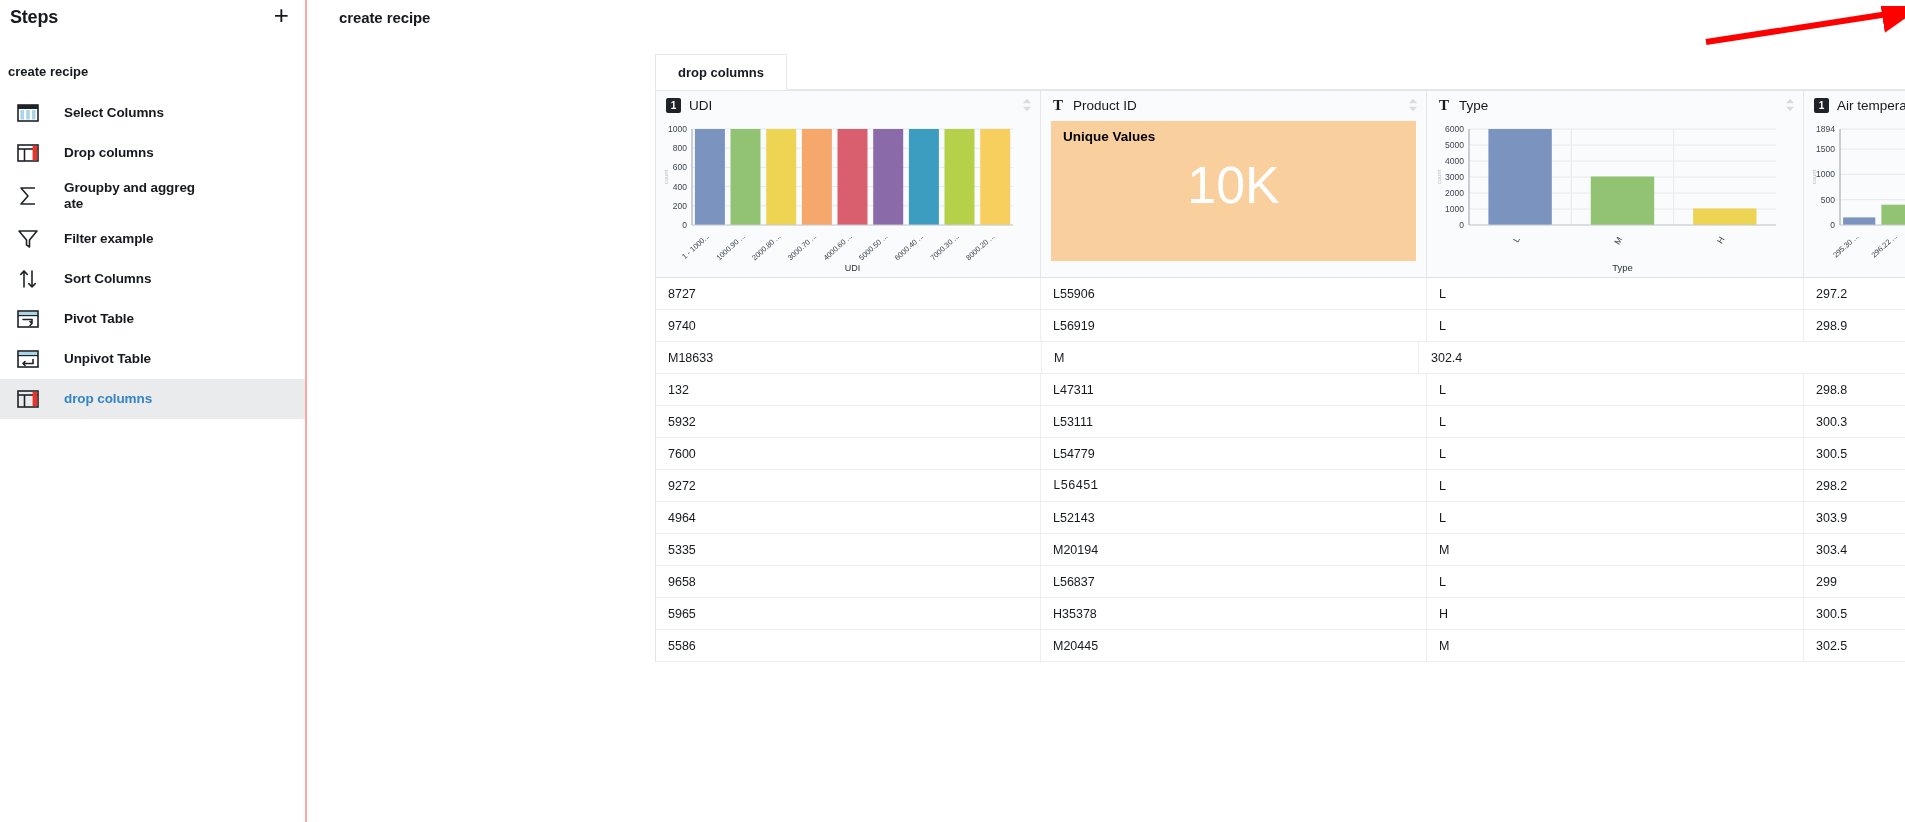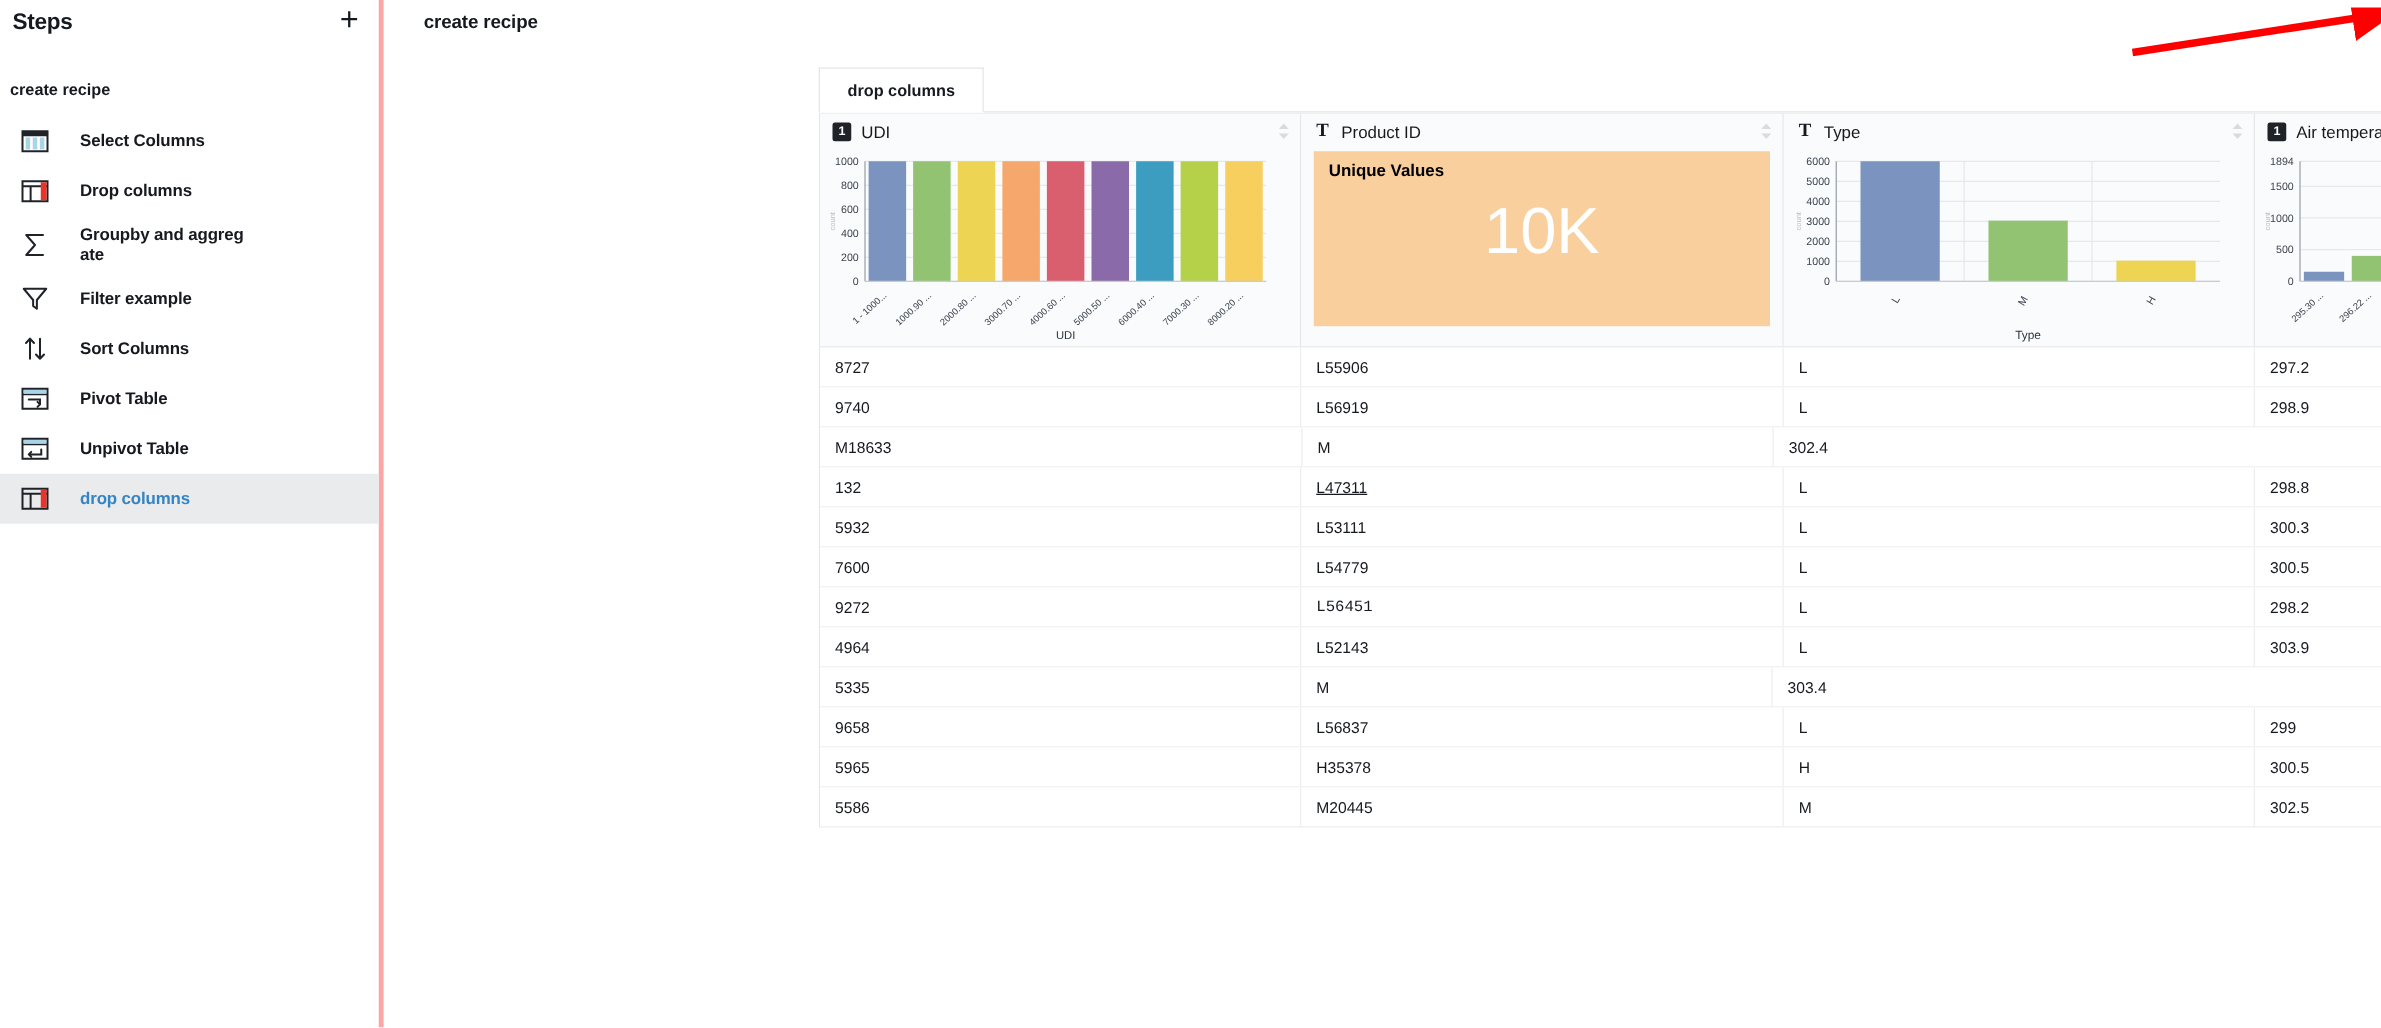--- a/index.html
+++ b/index.html
@@ -8,21 +8,21 @@
     font-family: "Liberation Sans", sans-serif;
     background: #ffffff;
     overflow: hidden;
   }
   #app { position: relative; width: 1905px; height: 822px; display: flex; }
 
   
   #sidebar {
     width: 307px; height: 822px;
     background: #ffffff;
-    border-right: 4px solid #fca5a5;
+    border-right: 2px solid #fca5a5;
     flex: 0 0 307px;
     position: relative;
   }
   #sidebar-header {
     height: 34px;
     display: flex; align-items: center; justify-content: space-between;
     padding: 0 14px 0 10px;
   }
   #sidebar-title {
     font-size: 18px; font-weight: 700; color: #16191f; letter-spacing: -0.2px;
@@ -480,21 +480,21 @@
             <div class="cell" style="width: 377px; flex-basis: 377px;">L</div>
             <div class="cell" style="width: 409px; flex-basis: 409px;">298.9</div>
           </div>
           <div class="row">
             <div class="cell" style="width: 386px; flex-basis: 386px;">M18633</div>
             <div class="cell" style="width: 377px; flex-basis: 377px;">M</div>
             <div class="cell" style="width: 409px; flex-basis: 409px;">302.4</div>
           </div>
           <div class="row">
             <div class="cell" style="width: 385px; flex-basis: 385px;">132</div>
-            <div class="cell" style="width: 386px; flex-basis: 386px; text-decoration: underline;">L47311</div>
+            <div class="cell" style="width: 386px; flex-basis: 386px;">L47311</div>
             <div class="cell" style="width: 377px; flex-basis: 377px;">L</div>
             <div class="cell" style="width: 409px; flex-basis: 409px;">298.8</div>
           </div>
           <div class="row">
             <div class="cell" style="width: 385px; flex-basis: 385px;">5932</div>
             <div class="cell" style="width: 386px; flex-basis: 386px;">L53111</div>
             <div class="cell" style="width: 377px; flex-basis: 377px;">L</div>
             <div class="cell" style="width: 409px; flex-basis: 409px;">300.3</div>
           </div>
           <div class="row">
@@ -510,20 +510,21 @@
             <div class="cell" style="width: 409px; flex-basis: 409px;">298.2</div>
           </div>
           <div class="row">
             <div class="cell" style="width: 385px; flex-basis: 385px;">4964</div>
             <div class="cell" style="width: 386px; flex-basis: 386px;">L52143</div>
             <div class="cell" style="width: 377px; flex-basis: 377px;">L</div>
             <div class="cell" style="width: 409px; flex-basis: 409px;">303.9</div>
           </div>
           <div class="row">
             <div class="cell" style="width: 385px; flex-basis: 385px;">5335</div>
+            <div class="cell" style="width: 386px; flex-basis: 386px;">M20194</div>
             <div class="cell" style="width: 377px; flex-basis: 377px;">M</div>
             <div class="cell" style="width: 409px; flex-basis: 409px;">303.4</div>
           </div>
           <div class="row">
             <div class="cell" style="width: 385px; flex-basis: 385px;">9658</div>
             <div class="cell" style="width: 386px; flex-basis: 386px;">L56837</div>
             <div class="cell" style="width: 377px; flex-basis: 377px;">L</div>
             <div class="cell" style="width: 409px; flex-basis: 409px;">299</div>
           </div>
           <div class="row">

